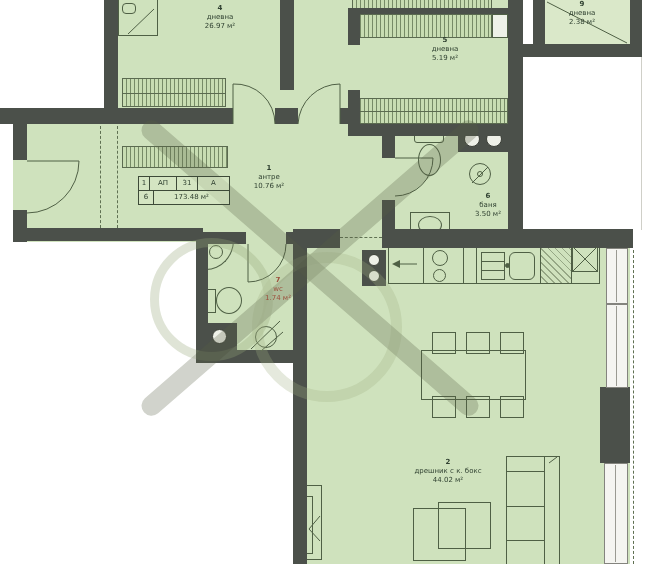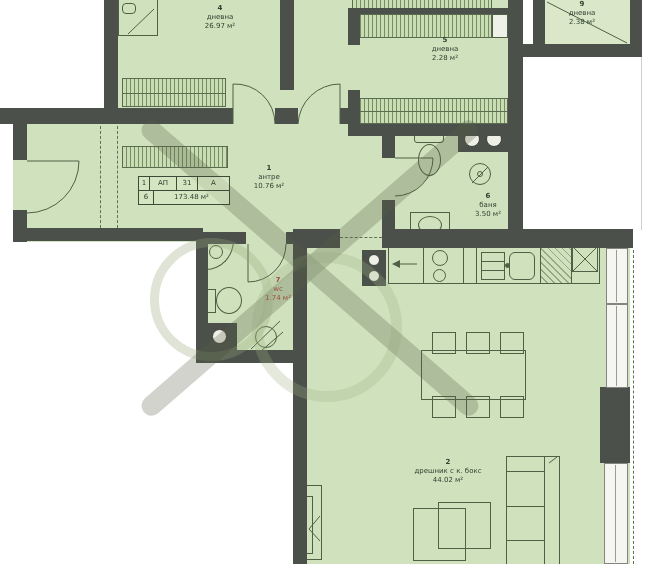--- a/index.html
+++ b/index.html
@@ -181,21 +181,21 @@
   </div>
 
   <div class="room-label" style="left:192px;top:4px;width:56px;">
     <span class="rl-num">4</span>
     <span class="rl-name">дневна</span>
     <span class="rl-area">26.97 м²</span>
   </div>
   <div class="room-label" style="left:415px;top:36px;width:60px;">
     <span class="rl-num">5</span>
     <span class="rl-name">дневна</span>
-    <span class="rl-area">2.28 м²</span>
+    <span class="rl-area">5.19 м²</span>
   </div>
   <div class="room-label" style="left:552px;top:0;width:60px;">
     <span class="rl-num">9</span>
     <span class="rl-name">дневна</span>
     <span class="rl-area">2.38 м²</span>
   </div>
   <div class="room-label" style="left:240px;top:164px;width:58px;">
     <span class="rl-num">1</span>
     <span class="rl-name">антре</span>
     <span class="rl-area">10.76 м²</span>

